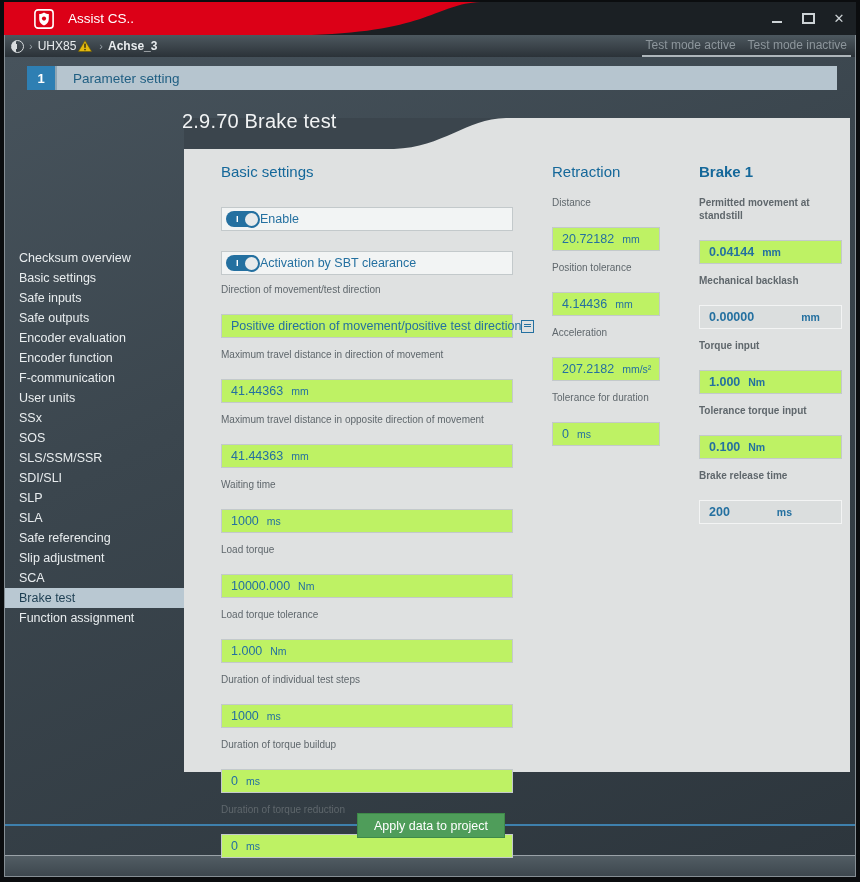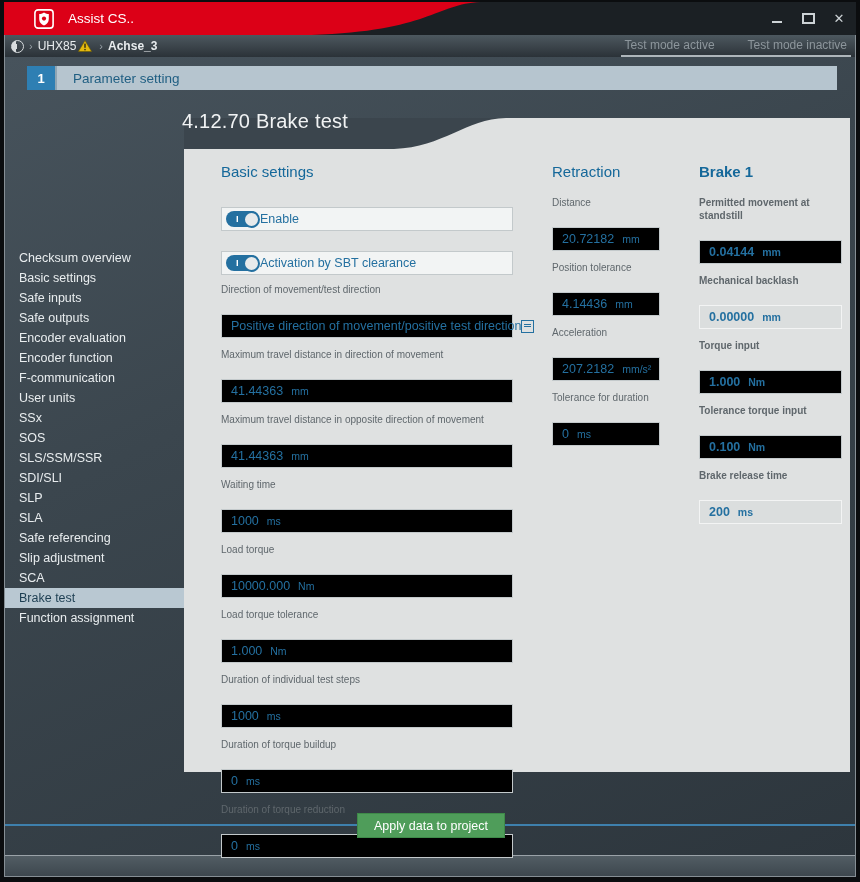--- a/index.html
+++ b/index.html
@@ -19,21 +19,21 @@
   
   .frame{flex:1 1 auto;border:1px solid #868f95;border-top:none;display:flex;flex-direction:column;min-height:0;}
   
   .breadcrumb{height:22px;flex:0 0 auto;background:linear-gradient(#4d585f,#2b3238);position:relative;
               display:flex;align-items:center;padding-left:6px;color:#e8ecee;font-size:12px;}
   .bc-sep{color:#9aa3a9;font-size:11px;margin:0 5px;}
   .globe{width:13px;height:13px;border-radius:50%;border:1.5px solid #d8dcde;box-sizing:border-box;
          background:conic-gradient(from 200deg,#d8dcde 0 140deg,transparent 0);display:inline-block;}
   .bc-axis{font-weight:bold;}
   .bc-warn{margin:0 2px;display:inline-flex;}
-  .testmode{position:absolute;right:4px;bottom:0;height:21px;display:flex;align-items:center;gap:33px;
+  .testmode{position:absolute;right:4px;bottom:0;height:21px;display:flex;align-items:center;gap:12px;
             color:#8d969c;font-size:12px;padding:0 4px;border-bottom:2px solid #aeb6bb;}
   
   .main{flex:1 1 auto;position:relative;min-height:0;
         background:linear-gradient(155deg,#47535c 0%,#3b464e 38%,#2d363d 100%);}
   
   .stepbar{position:absolute;left:22px;right:18px;top:9px;height:24px;display:flex;}
   .step-num{width:28px;background:#2e7fb3;color:#fff;font-size:13px;font-weight:bold;
             display:flex;align-items:center;justify-content:center;}
   .step-label{flex:1;background:#b6c5cf;color:#1f5e82;font-size:13.5px;display:flex;align-items:center;
               padding-left:16px;border-left:2px solid #8fa5b3;}
@@ -55,22 +55,22 @@
               display:flex;align-items:center;padding-left:4px;}
   .toggle-row + .toggle-row{margin-top:20px;}
   .tg{width:33px;height:16px;background:#2470a0;border-radius:9px;position:relative;flex:0 0 auto;}
   .tg-i{position:absolute;left:10px;top:2px;color:#fff;font-size:9.5px;font-weight:bold;}
   .tg-knob{position:absolute;right:-1px;top:-0.5px;width:17px;height:17px;background:#e7eaeb;
            border:2px solid #2470a0;border-radius:50%;box-sizing:border-box;}
   .tg-label{color:#2470a0;font-size:12.5px;margin-left:1px;}
   .fg{margin-top:10px;}
   .fg.first{margin-top:15px;}
   .flabel{color:#5f676c;font-size:10px;line-height:13px;margin-bottom:18px;}
-  .finput{height:22px;background:#000000;border:1px solid #c3c9cb;display:flex;align-items:center;padding:0 6px 0 9px;}
-  .finput.ro{background:#dbdede;border-color:#f3f4f4;}
+  .finput{height:22px;background:#bef264;border:1px solid #c3c9cb;display:flex;align-items:center;padding:0 6px 0 9px;}
+  .finput.ro{background:#dbdede;border-color:#f3f4f4;gap:39px;}
   .fval{color:#2470a0;font-size:12.5px;}
   .funit{color:#2470a0;font-size:10.5px;margin-left:8px;}
   .dropdown .dval{color:#2470a0;font-size:12.5px;white-space:nowrap;flex:1;}
   .dicon{width:11px;height:11px;border:1px solid #2470a0;display:inline-flex;align-items:center;justify-content:center;flex:0 0 auto;}
   .dicon::before{content:"";width:7px;height:5px;
       background:repeating-linear-gradient(to bottom,#2470a0 0 1px,transparent 1px 2.5px);}
   .brake2-h{margin-top:27px;}
   .toggle-row.narrow{width:176px;margin-top:20px;}
   
   .blue-line{position:absolute;left:0;right:0;top:767px;height:2px;background:#3e80ad;}
@@ -131,21 +131,21 @@
       </div>
     </div>
 
     <div class="main">
 
       <div class="stepbar">
         <div class="step-num">1</div>
         <div class="step-label">Parameter setting</div>
       </div>
 
-      <div class="page-title">4.12.70 Brake test</div>
+      <div class="page-title">2.9.70 Brake test</div>
 
       <div class="sidebar">
         <div class="side-item">Checksum overview</div>
         <div class="side-item">Basic settings</div>
         <div class="side-item">Safe inputs</div>
         <div class="side-item">Safe outputs</div>
         <div class="side-item">Encoder evaluation</div>
         <div class="side-item">Encoder function</div>
         <div class="side-item">F-communication</div>
         <div class="side-item">User units</div>

